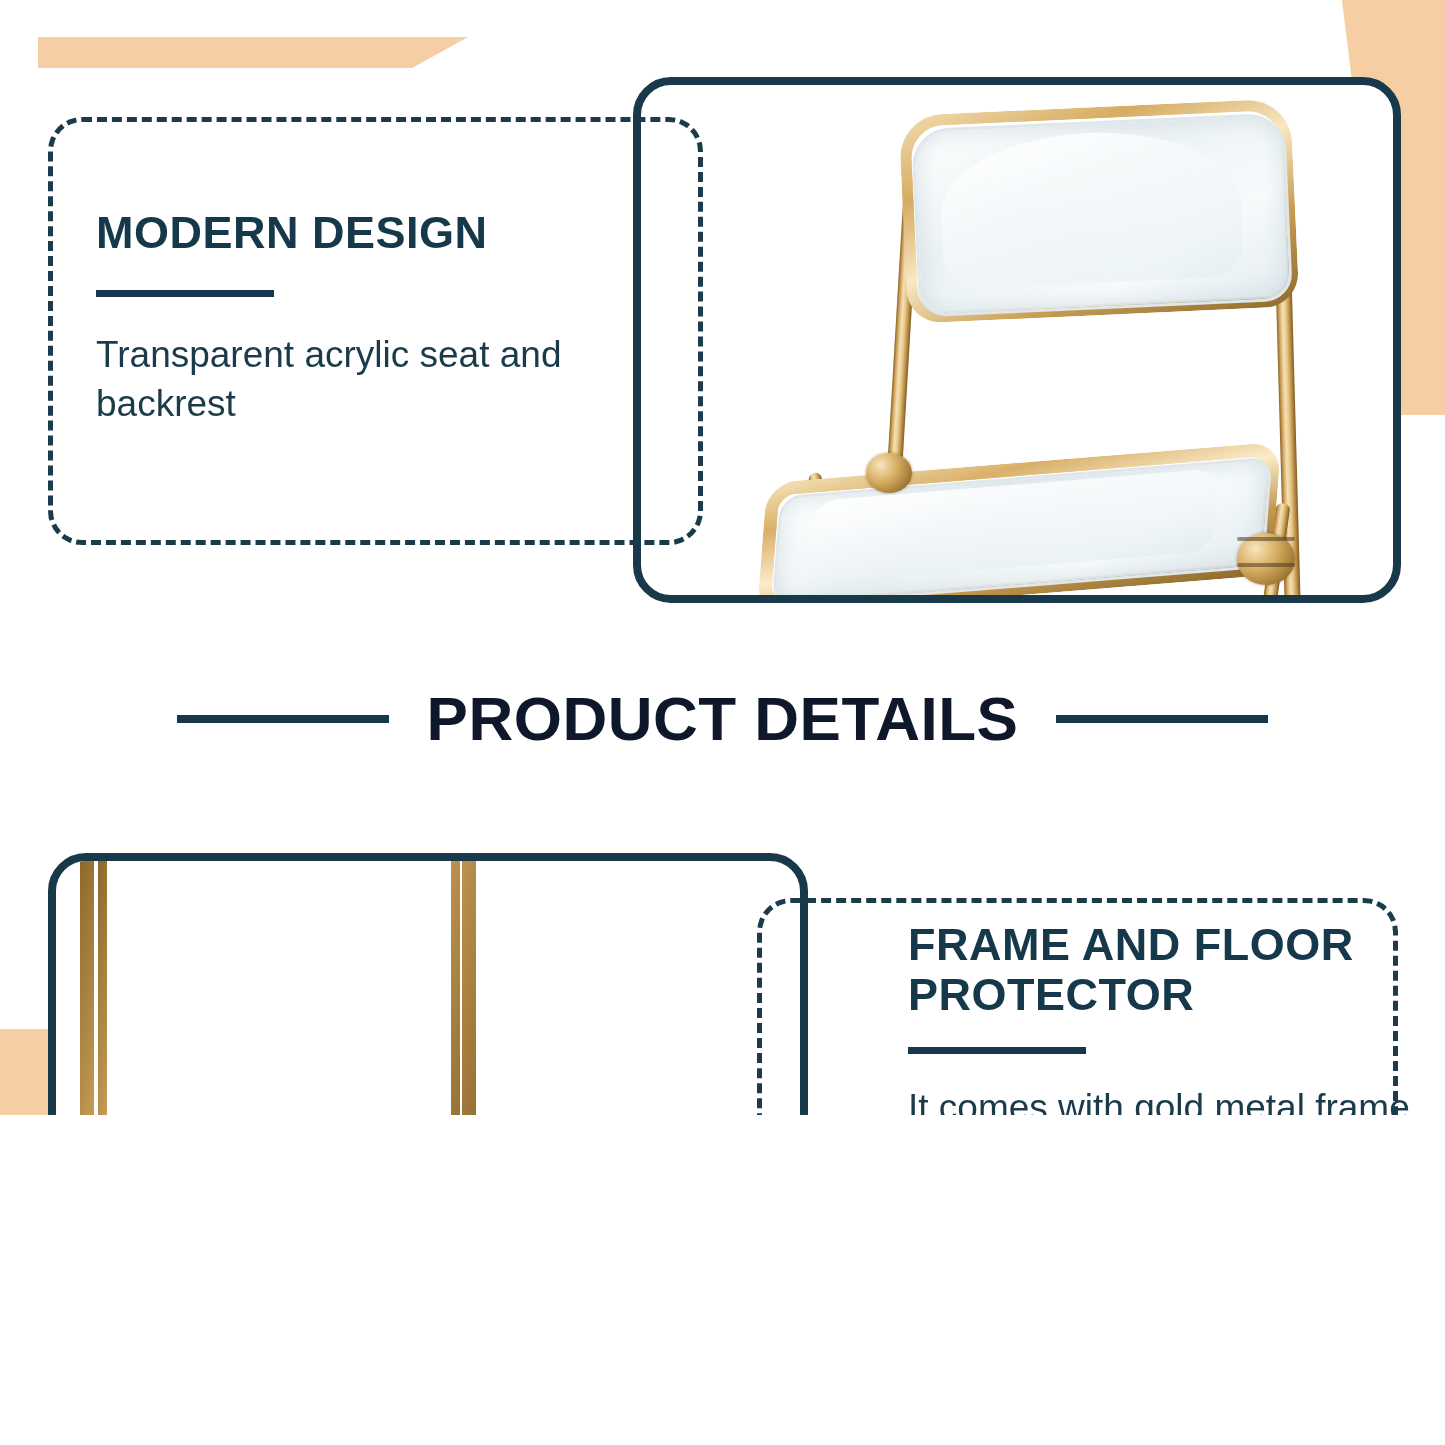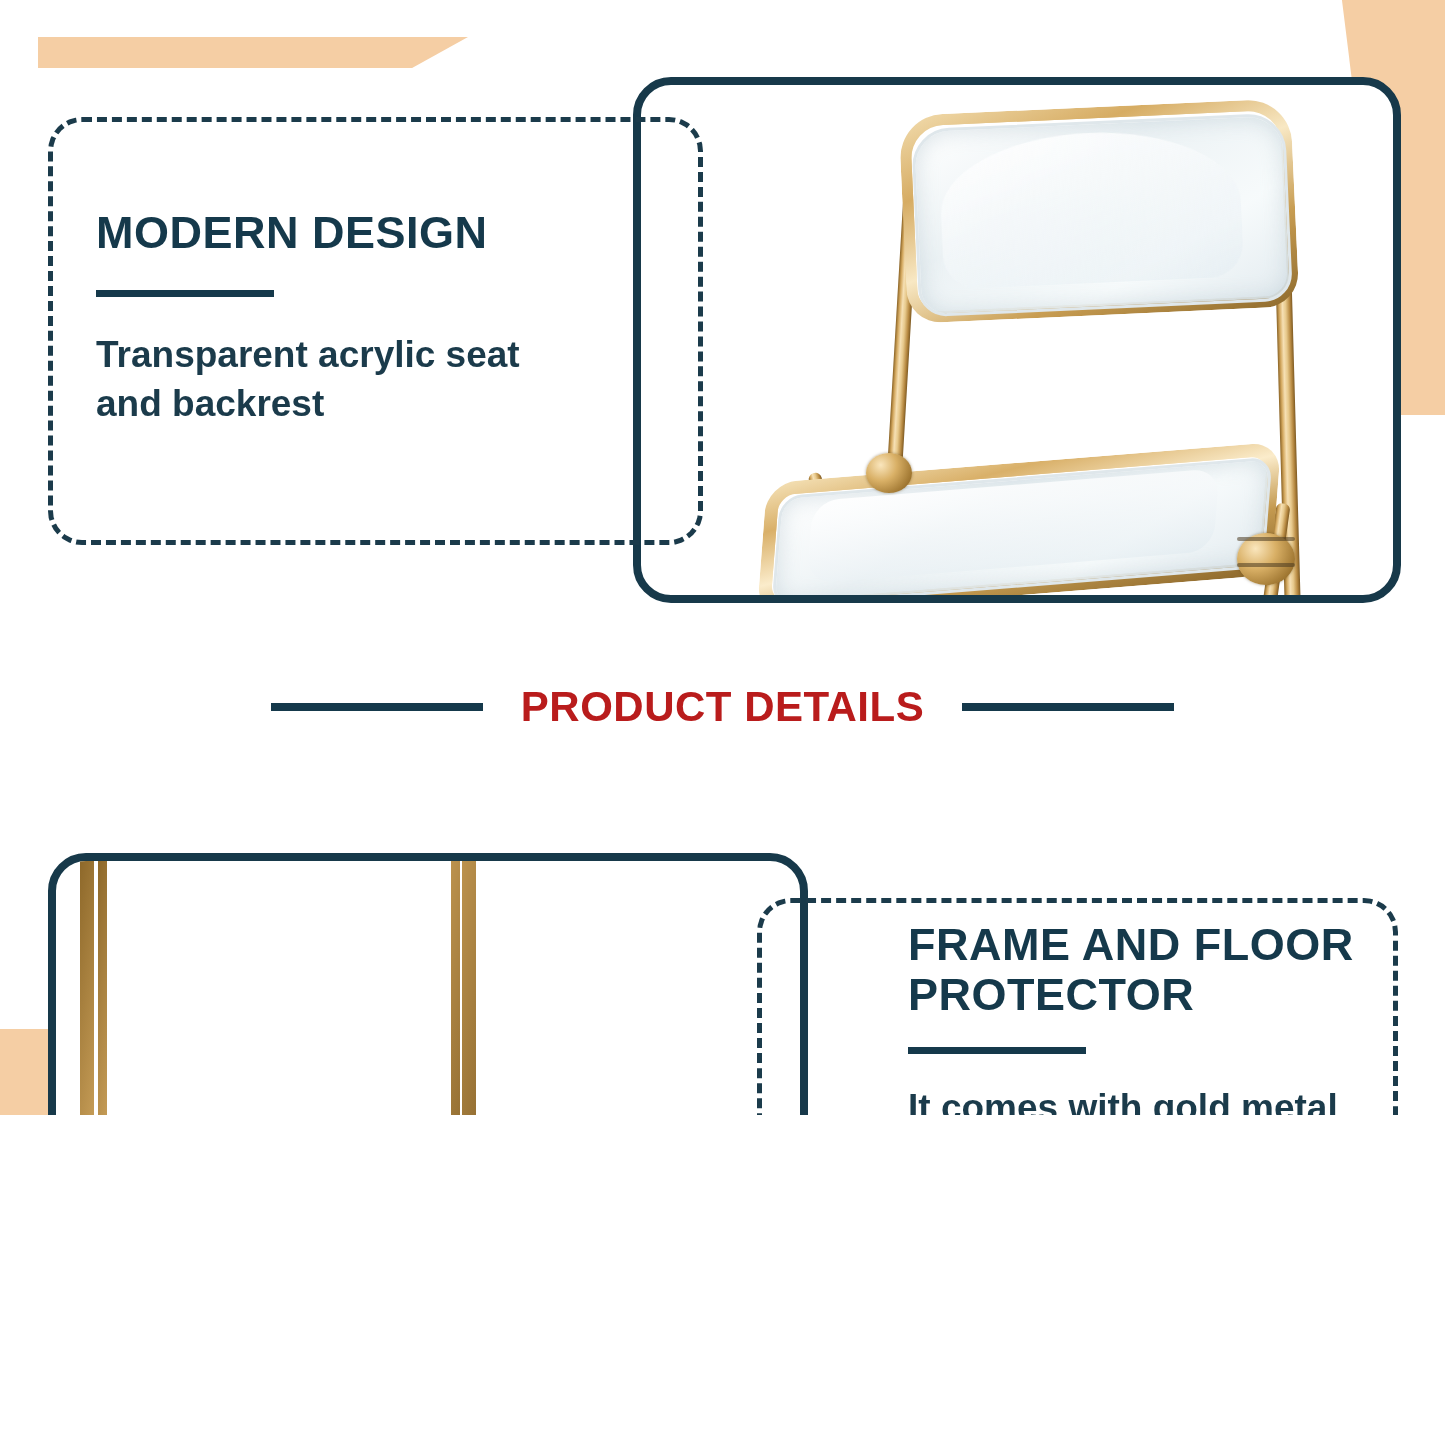--- a/index.html
+++ b/index.html
@@ -98,21 +98,21 @@
     background: #15394B;
     margin: 32px 0 34px 0;
   }
   #text-frame-floor .card-divider { margin: 26px 0 30px 0; }
   .card-body {
     color: #1B3B4B;
     font-size: 37px;
     line-height: 1.32;
     margin: 0;
     font-family: "Liberation Sans", sans-serif;
-    font-weight: 700;
+    font-weight: 400;
   }
 
   
   .image-card {
     position: absolute;
     border: 8px solid #17394A;
     border-radius: 38px;
     background: #ffffff;
     box-sizing: border-box;
     overflow: hidden;
@@ -131,23 +131,23 @@
     justify-content: center;
     gap: 38px;
   }
   .heading-rule {
     width: 212px;
     height: 8px;
     background: #15394B;
     flex: none;
   }
   .section-heading {
-    color: #b91c1c;
+    color: #0f172a;
     font-weight: bold;
-    font-size: 42px;
+    font-size: 62px;
     letter-spacing: 0.5px;
     margin: 0;
     white-space: nowrap;
     text-transform: uppercase;
     font-family: "Liberation Sans", sans-serif;
   }
 
   
   .chair-stage { position: absolute; inset: 0; }
 

